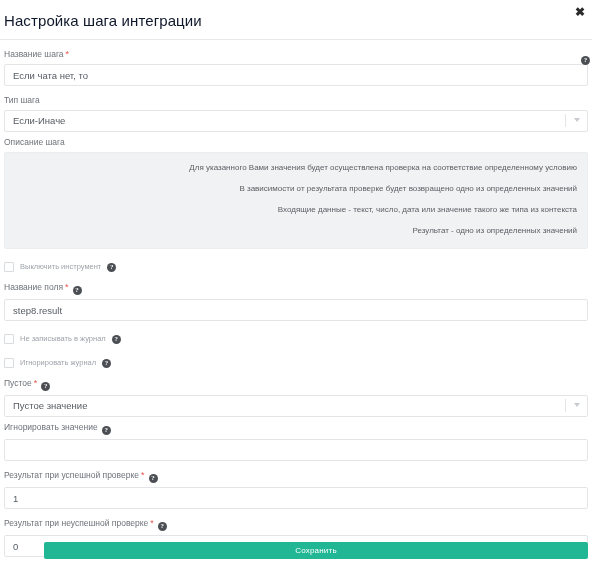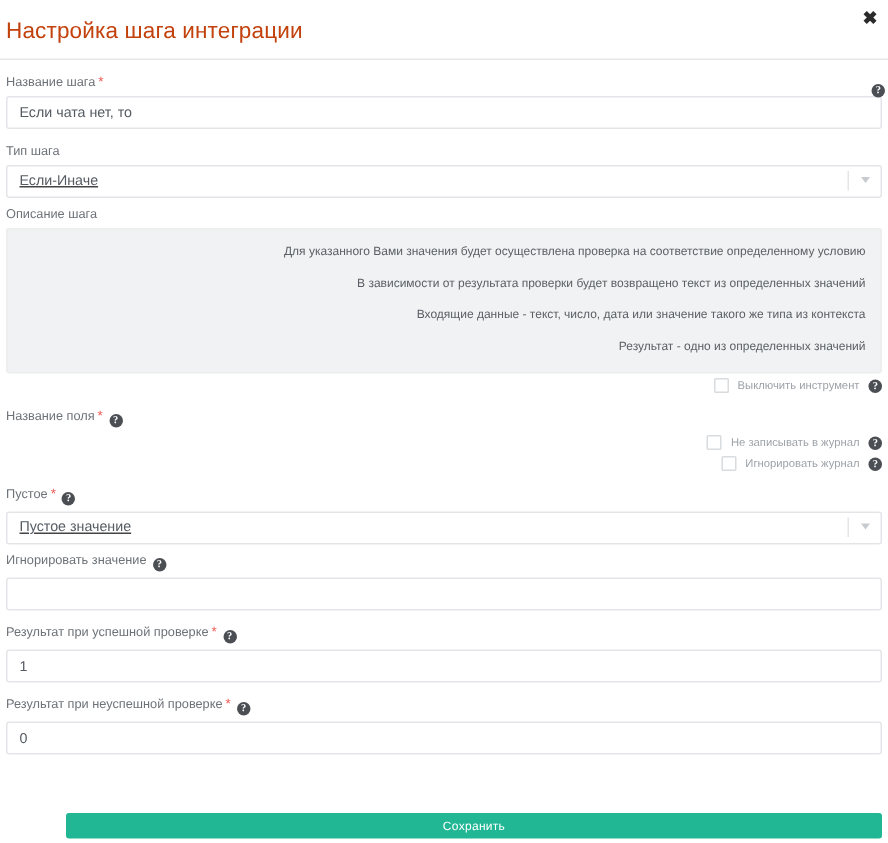--- a/index.html
+++ b/index.html
@@ -22,21 +22,21 @@
     height: 40px;
     border-bottom: 1px solid #e8e8e8;
     box-sizing: border-box;
   }
   .modal-title {
     position: absolute;
     left: 4px;
     top: 12px;
     font-size: 15px;
     font-weight: 400;
-    color: #c2410c;
+    color: #0f172a;
     letter-spacing: .1px;
     white-space: nowrap;
   }
   .close-btn {
     position: absolute;
     right: 5px;
     top: 5px;
     width: 14px;
     height: 14px;
     line-height: 14px;
@@ -111,21 +111,20 @@
     color: #555b62;
     padding: 0 8px;
     outline: none;
   }
   .txt-input::placeholder { color: #b9bdc2; }
 
   .select-wrap {
     position: relative;
     width: 100%;
     height: 18px;
-    text-decoration: underline;
   }
   .select-box {
     width: 100%;
     box-sizing: border-box;
     height: 22px;
     border: 1px solid #e3e5e8;
     border-radius: 2px;
     background: #ffffff;
     font-size: 9.5px;
     color: #555b62;
@@ -175,23 +174,22 @@
     margin: 0 0 10px 0;
     white-space: nowrap;
     text-align: right;
   }
   .desc-line:last-child { margin-bottom: 0; }
 
   
   .cb-row {
     display: flex;
     align-items: center;
-    margin-top: 2px;
+    margin-top: 12px;
     height: 12px;
-    justify-content: flex-end;
   }
   .cb-box {
     width: 8px;
     height: 8px;
     border: 1px solid #d9dcdf;
     border-radius: 1px;
     background: #ffffff;
     margin-right: 6px;
     flex: 0 0 auto;
     cursor: pointer;
@@ -252,34 +250,35 @@
       <div class="select-box">Если-Иначе</div>
       <div class="select-divider"></div>
       <div class="select-arrow"></div>
     </div>
   </div>
 
   <div class="field">
     <label class="lbl">Описание шага</label>
     <div class="desc-box">
       <p class="desc-line">Для указанного Вами значения будет осуществлена проверка на соответствие определенному условию</p>
-      <p class="desc-line">В зависимости от результата проверки будет возвращено текст из определенных значений</p>
+      <p class="desc-line">В зависимости от результата проверке будет возвращено одно из определенных значений</p>
       <p class="desc-line">Входящие данные - текст, число, дата или значение такого же типа из контекста</p>
       <p class="desc-line">Результат - одно из определенных значений</p>
     </div>
   </div>
 
   <div class="cb-row">
     <div class="cb-box"></div>
     <span class="cb-label">Выключить инструмент</span>
     <span class="help-ico">?</span>
   </div>
 
   <div class="field">
     <label class="lbl"><span>Название поля</span><span class="req">*</span><span class="help-ico">?</span></label>
+    <input class="txt-input" type="text" value="step8.result" style="">
   </div>
 
   <div class="cb-row">
     <div class="cb-box"></div>
     <span class="cb-label">Не записывать в журнал</span>
     <span class="help-ico">?</span>
   </div>
 
   <div class="cb-row">
     <div class="cb-box"></div>

